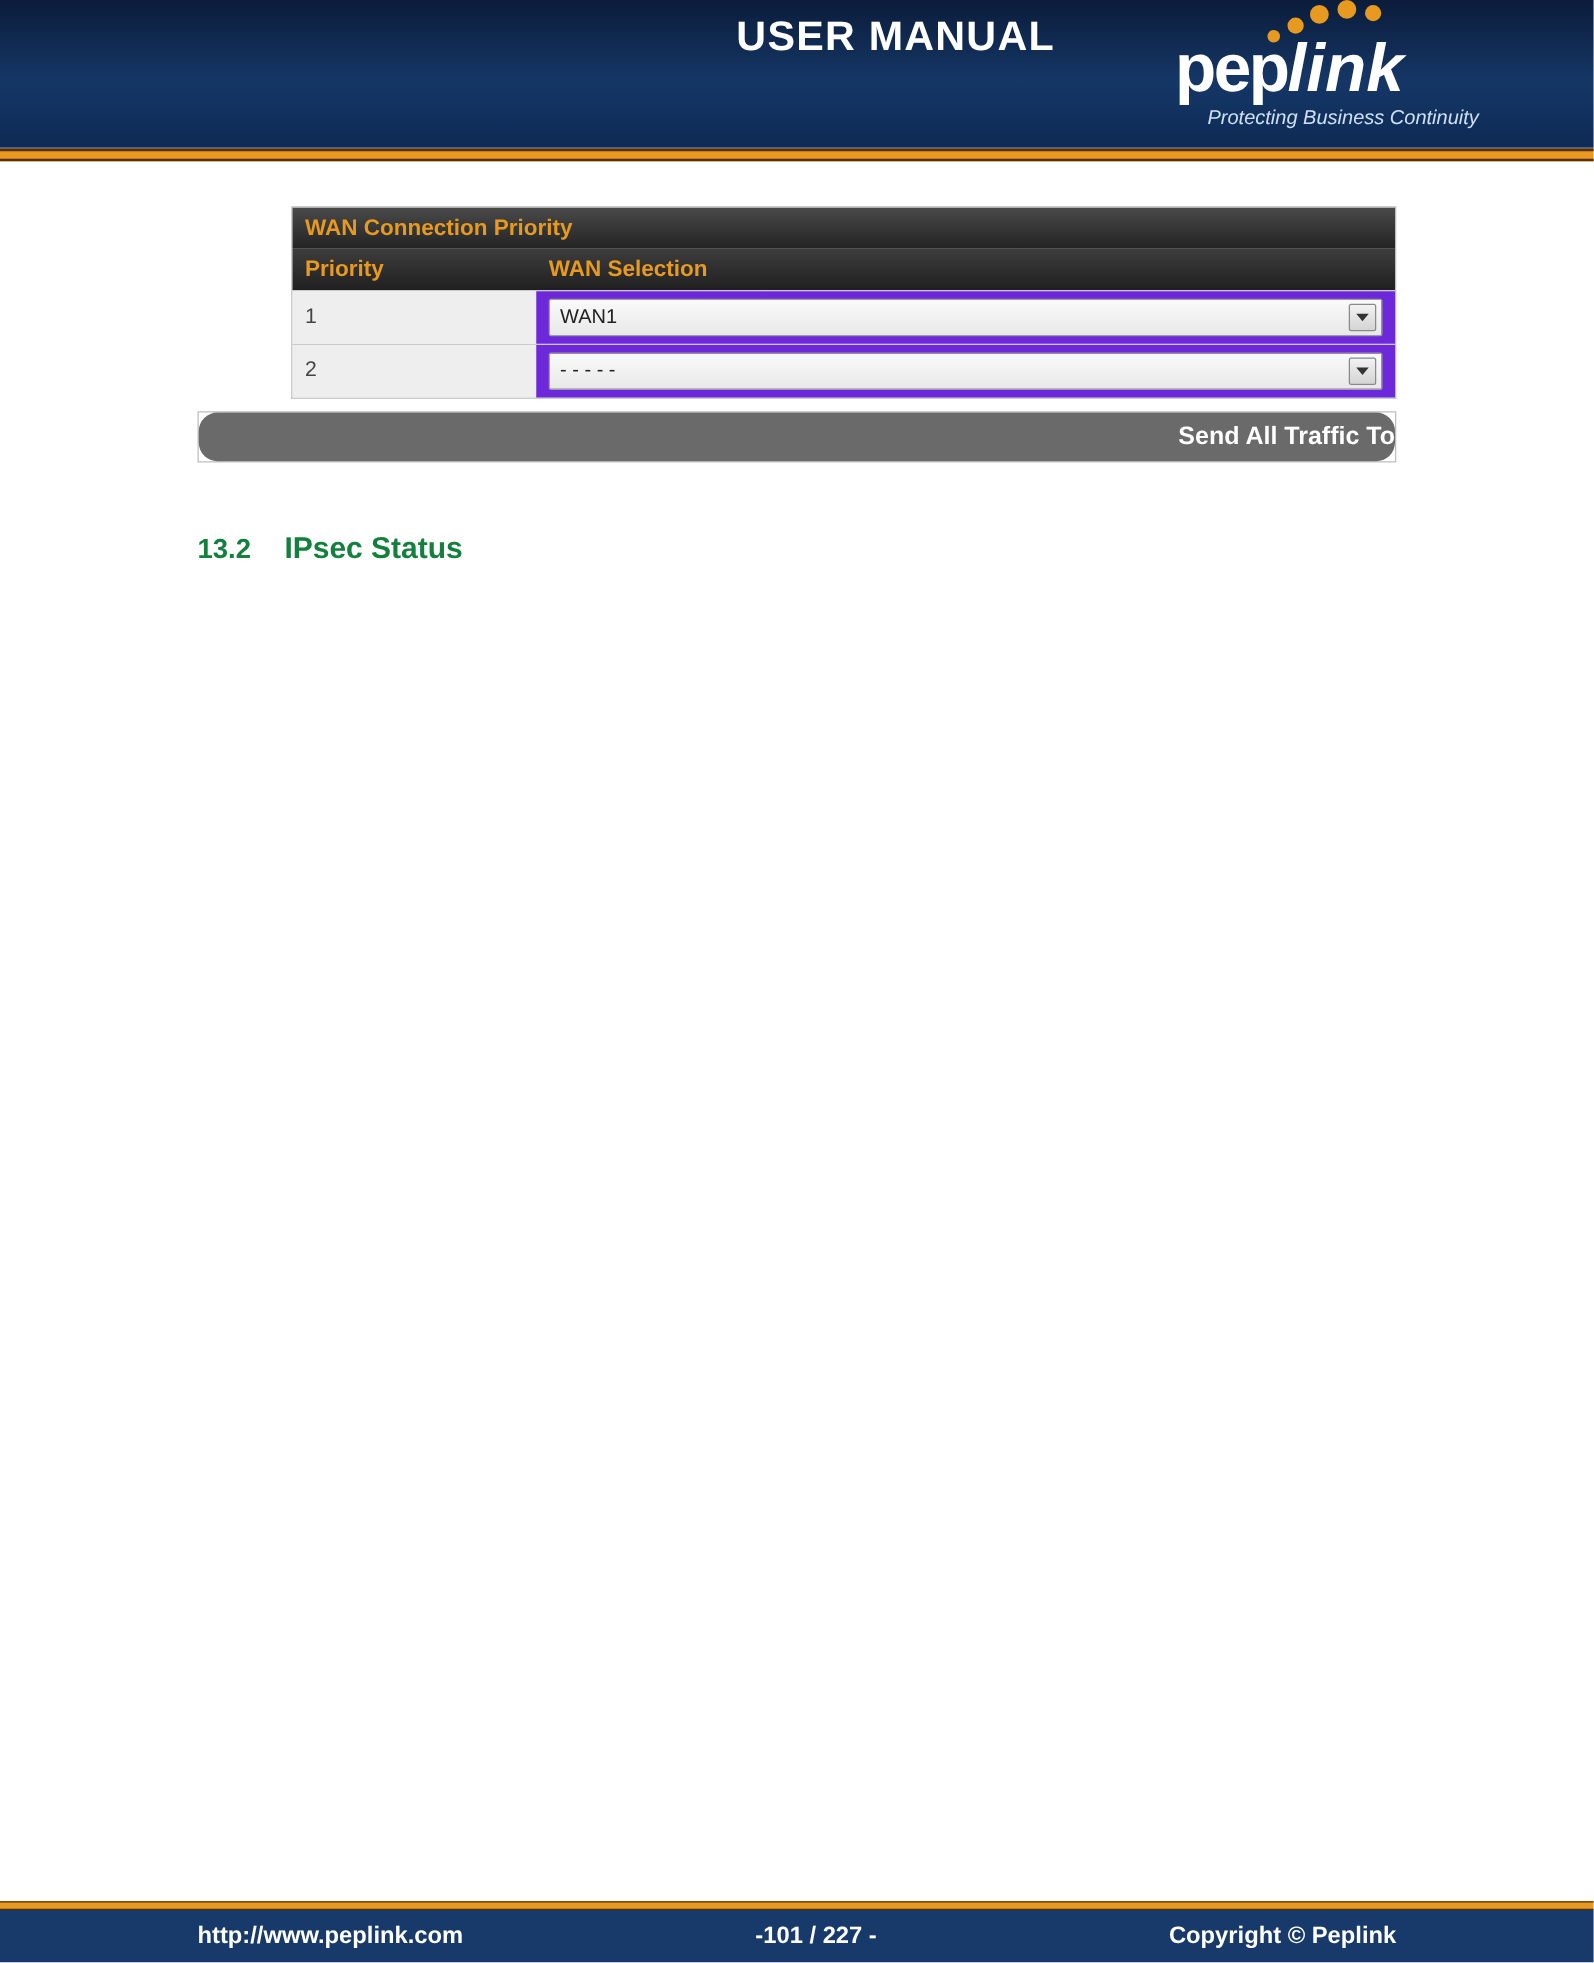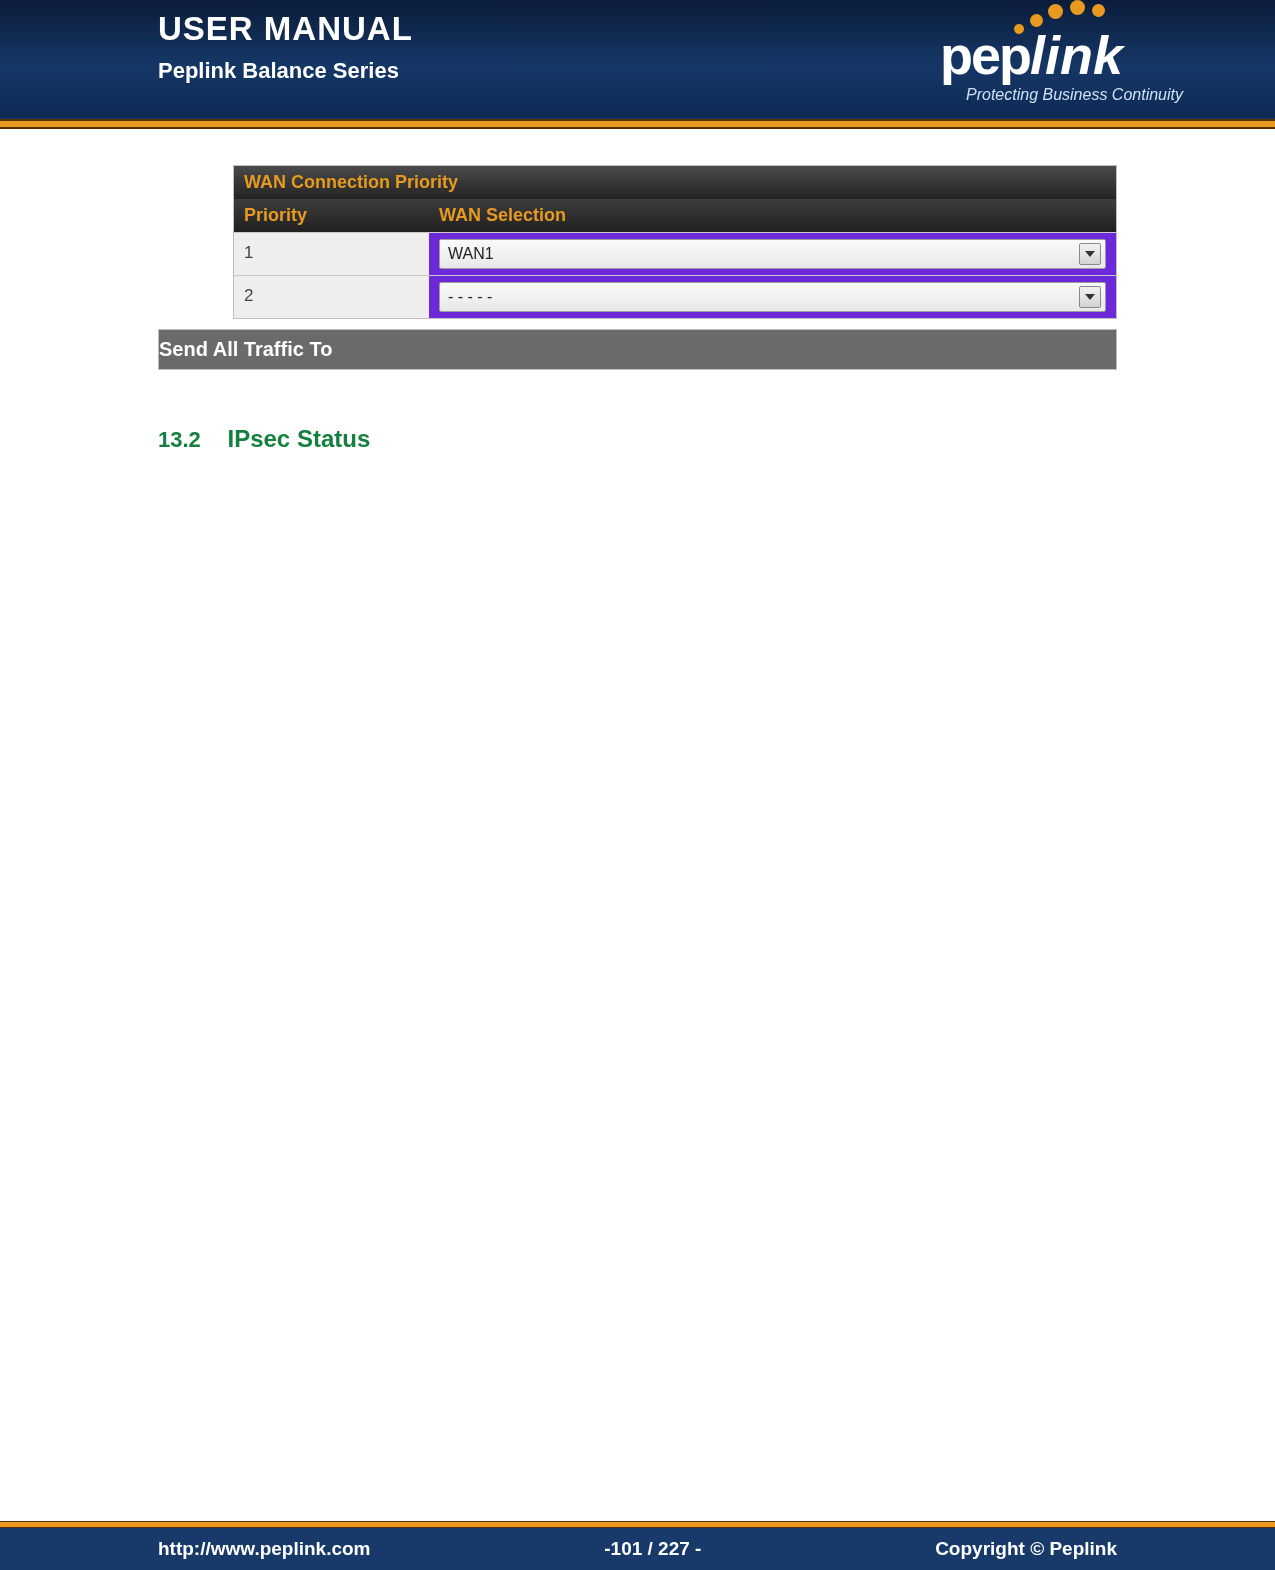--- a/index.html
+++ b/index.html
@@ -1,19 +1,19 @@
 <!DOCTYPE html>
 <html><head>
 <meta charset="utf-8">
 <style>
   html,body{margin:0;padding:0;background:#fff;font-family:Arial,Helvetica,sans-serif;}
   .page{width:1275px;height:1570px;margin:0 auto;position:relative;background:#fff;}
 
   
-  .hdr{position:relative;height:118px;background:linear-gradient(to bottom,#0b1c3a 0%,#153766 55%,#0e2a55 100%);padding-left:158px;color:#fff;}
+  .hdr{position:relative;height:118px;background:linear-gradient(to bottom,#0b1c3a 0%,#153766 55%,#0e2a55 100%);padding-left:158px;color:#fff;text-align:center;}
   .hdr-title{font-size:33px;font-weight:bold;letter-spacing:1px;padding-top:10px;}
   .hdr-sub{font-size:22px;font-weight:bold;padding-top:10px;}
   .hdr-logo{position:absolute;right:23px;top:0;width:330px;height:118px;}
   .logo-box{position:relative;width:330px;height:136px;}
   .logo-word{position:absolute;top:24px;left:18px;font-size:54px;font-weight:900;letter-spacing:0;color:#fff;font-family:Arial,Helvetica,sans-serif;}
   .logo-word .pep{letter-spacing:-2px;}
   .logo-word .ink{font-style:italic;}
   .logo-tag{position:absolute;top:86px;left:44px;font-size:16px;font-style:italic;color:#cfe0f4;}
   .logo-dots{position:absolute;top:0;left:92px;width:110px;height:40px;}
   .dot{position:absolute;border-radius:50%;}
@@ -36,42 +36,41 @@
   .col-wan{flex:1;padding:6px 10px;}
   .shot-row{display:flex;border-top:1px solid #c9c9c9;}
   .cell-pri{width:175px;padding:10px 10px;font-size:17px;color:#444;background:#eeeeee;}
   .cell-sel{flex:1;padding:6px 10px;background:#6d28d9;display:flex;align-items:center;}
   .fake-select{flex:1;height:28px;background:linear-gradient(to bottom,#fafafa,#e8e8e8);border:1px solid #9d9d9d;border-radius:2px;display:flex;justify-content:space-between;align-items:center;padding:0 4px 0 8px;font-size:16px;color:#222;}
   .sel-btn{width:20px;height:20px;background:linear-gradient(to bottom,#f2f2f2,#d4d4d4);border:1px solid #8a8a8a;border-radius:2px;display:flex;align-items:center;justify-content:center;}
   .tri-down{width:0;height:0;border-left:5px solid transparent;border-right:5px solid transparent;border-top:6px solid #333;}
 
   
   .infobox{margin-top:10px;border:1px solid #bdbdbd;}
-  .infobox-hdr{background:#6a6a6a;color:#fff;font-weight:bold;font-size:20px;text-align:left;padding:8px 0;}
+  .infobox-hdr{background:#6a6a6a;color:#fff;font-weight:bold;font-size:20px;text-align:right;padding:8px 0;border-radius:15px;}
   .infobox-body{padding:10px 12px;font-size:18px;color:#000;background:#fff;}
 
   
   .sec-heading{margin-top:55px;font-size:24px;font-weight:bold;color:#15803d;}
   .sec-heading .num{font-size:22px;margin-right:20px;}
   .sec-para{margin-top:8px;font-size:18px;color:#000;line-height:1.3;}
   .sec-para .strong{font-style:italic;font-weight:bold;}
 
   
   .ftr-wrap{position:absolute;left:0;right:0;bottom:0;}
   .ftr-rule{height:5px;background:#e79a1f;border-top:1px solid #5b2e00;border-bottom:1px solid #5b2e00;}
   .ftr{background:#183a6b;color:#fff;font-weight:bold;font-size:19px;padding:10px 158px;display:flex;justify-content:space-between;}
 </style>
 </head>
 <body>
 
 <div class="page">
 
   <div class="hdr">
     <div class="hdr-title">USER MANUAL</div>
-    <div class="hdr-sub">Peplink Balance Series</div>
     <div class="hdr-logo">
       <div class="logo-box">
         <div class="logo-dots">
           <div class="dot d1"></div>
             <div class="dot d2"></div>
             <div class="dot d3"></div>
             <div class="dot d4"></div>
             <div class="dot d5"></div>
         </div>
         <div class="logo-word">

